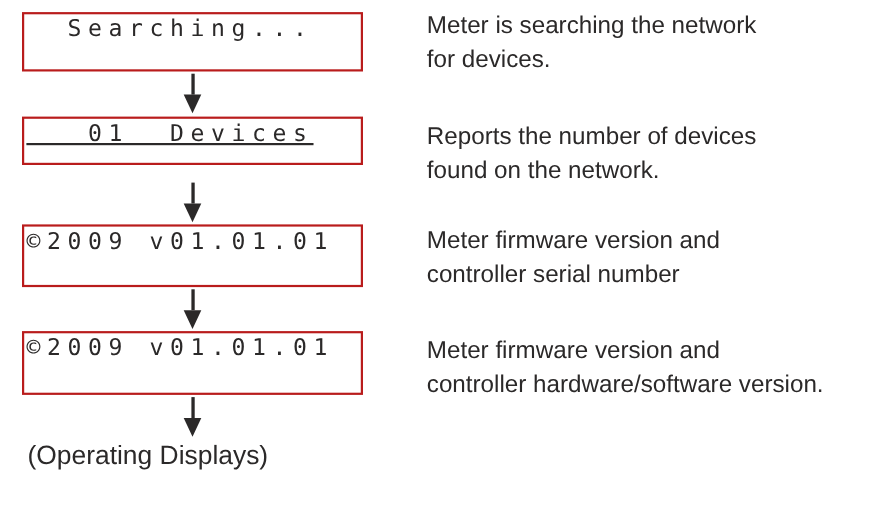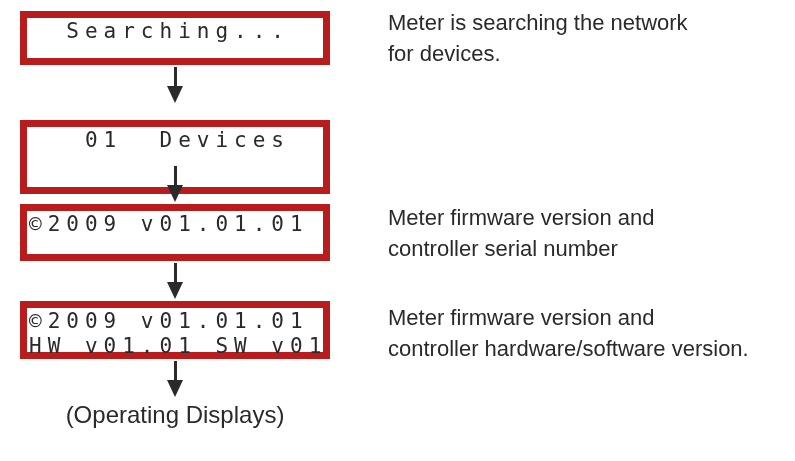--- a/index.html
+++ b/index.html
@@ -10,21 +10,21 @@
     background: #ffffff;
     font-family: "Liberation Sans", sans-serif;
     color: #2b2929;
     overflow: hidden;
   }
   .lcd {
     position: absolute;
     left: 20px;
     width: 310px;
     box-sizing: border-box;
-    border: 7px solid #b91c1c;
+    border: 2px solid #b91c1c;
     background: #ffffff;
     padding: 1px 2px;
   }
   .lcd-line {
     font-family: "DejaVu Sans Mono", monospace;
     font-size: 21px;
     letter-spacing: 6px;
     line-height: 25px;
     white-space: pre;
     color: #2b2929;
@@ -48,21 +48,20 @@
     width: 0;
     height: 0;
     border-left: 8px solid transparent;
     border-right: 8px solid transparent;
     border-top: 17px solid #2b2929;
   }
   .terminal-label {
     position: absolute;
     left: 25px;
     width: 300px;
-    text-align: center;
     font-size: 24px;
     line-height: 30px;
     color: #2b2929;
   }
   .desc {
     position: absolute;
     left: 388px;
     width: 402px;
     font-size: 22px;
     line-height: 31px;
@@ -79,41 +78,42 @@
     <div class="lcd-line">  Searching...</div>
     <div class="lcd-line"></div>
   </div>
   <div class="arrow" style="top:67px;">
     <i class="stem"></i>
     <i class="head"></i>
   </div>
   <div class="desc" style="top:7px;">Meter is searching the network
 for devices.</div>
 
-  <div class="lcd" style="top:120px; height:74px;">
+  <div class="lcd" style="top:106px; height:44px;text-decoration:underline;">
     <div class="lcd-line">   01  Devices</div>
   </div>
   <div class="arrow" style="top:166px;">
     <i class="stem"></i>
     <i class="head"></i>
   </div>
+  <div class="desc" style="top:108px;">Reports the number of devices
+found on the network.</div>
 
   <div class="lcd" style="top:204px; height:57px;">
     <div class="lcd-line">©2009 v01.01.01</div>
   </div>
   <div class="arrow" style="top:263px;">
     <i class="stem"></i>
     <i class="head"></i>
   </div>
   <div class="desc" style="top:202px;">Meter firmware version and
 controller serial number</div>
 
   <div class="lcd" style="top:301px; height:58px;">
     <div class="lcd-line">©2009 v01.01.01</div>
-    <div class="lcd-line">HW v01.01 SW v01</div>
   </div>
   <div class="arrow" style="top:361px;">
     <i class="stem"></i>
     <i class="head"></i>
   </div>
   <div class="desc" style="top:302px;">Meter firmware version and
 controller hardware/software version.</div>
 
   <div class="terminal-label" style="top:400px;">(Operating Displays)</div>
 

